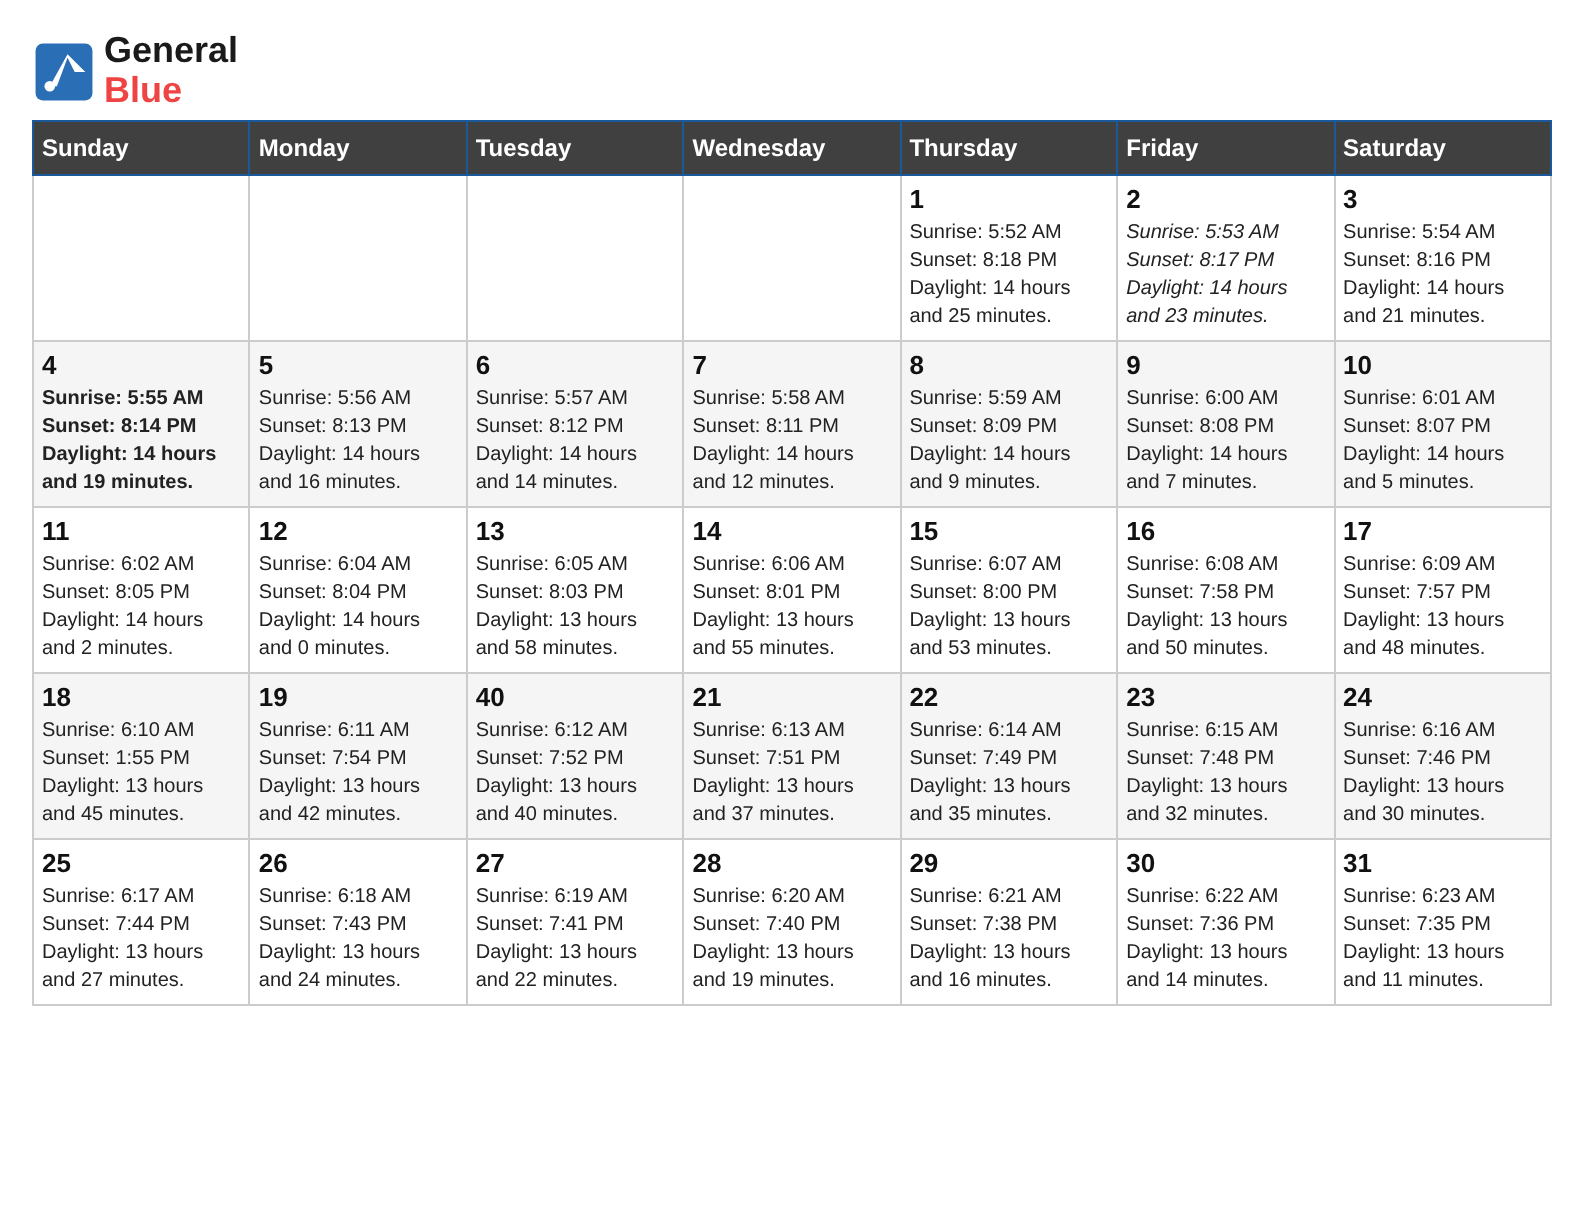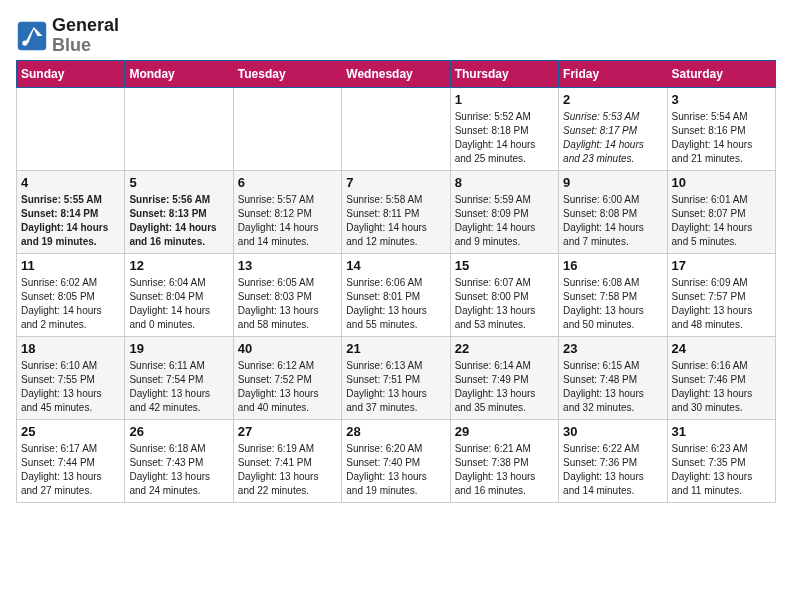--- a/index.html
+++ b/index.html
@@ -20,21 +20,21 @@
       display: flex;
       align-items: center;
       gap: 4px;
     }
     .logo-text {
       font-size: 18px;
       font-weight: bold;
       color: #1a1a1a;
       line-height: 1.1;
     }
-    .logo-text .blue { color: #737373; }
+    .logo-text .blue { color: #ef4444; }
     .logo-icon {
       width: 32px;
       height: 32px;
     }
     .title-block {
       text-align: right;
     }
     .main-title {
       font-size: 36px;
       font-weight: normal;
@@ -43,21 +43,21 @@
     .subtitle {
       font-size: 16px;
       color: #444;
     }
     table {
       width: 100%;
       border-collapse: collapse;
       font-size: 11px;
     }
     thead th {
-      background-color: #be185d;
+      background-color: #404040;
       color: #fff;
       padding: 6px 4px;
       text-align: left;
       font-size: 12px;
       font-weight: bold;
       border: 1px solid #1a5a9a;
     }
     tbody td {
       border: 1px solid #ccc;
       vertical-align: top;
@@ -151,21 +151,21 @@
       <tr>
         <td>
           <div class="day-num">4</div>
           <div class="day-info" style="white-space: pre-line; font-weight: bold;">Sunrise: 5:55 AM
 Sunset: 8:14 PM
 Daylight: 14 hours
 and 19 minutes.</div>
         </td>
         <td>
           <div class="day-num">5</div>
-          <div class="day-info" style="white-space: pre-line; font-weight: bold;">Sunrise: 5:56 AM
+          <div class="day-info" style="white-space: pre-line;">Sunrise: 5:56 AM
 Sunset: 8:13 PM
 Daylight: 14 hours
 and 16 minutes.</div>
         </td>
         <td>
           <div class="day-num">6</div>
           <div class="day-info" style="white-space: pre-line;">Sunrise: 5:57 AM
 Sunset: 8:12 PM
 Daylight: 14 hours
 and 14 minutes.</div>
@@ -247,21 +247,21 @@
           <div class="day-info" style="white-space: pre-line;">Sunrise: 6:09 AM
 Sunset: 7:57 PM
 Daylight: 13 hours
 and 48 minutes.</div>
         </td>
       </tr>
       <tr>
         <td>
           <div class="day-num">18</div>
           <div class="day-info" style="white-space: pre-line;">Sunrise: 6:10 AM
-Sunset: 7:55 PM
+Sunset: 1:55 PM
 Daylight: 13 hours
 and 45 minutes.</div>
         </td>
         <td>
           <div class="day-num">19</div>
           <div class="day-info" style="white-space: pre-line;">Sunrise: 6:11 AM
 Sunset: 7:54 PM
 Daylight: 13 hours
 and 42 minutes.</div>
         </td>

